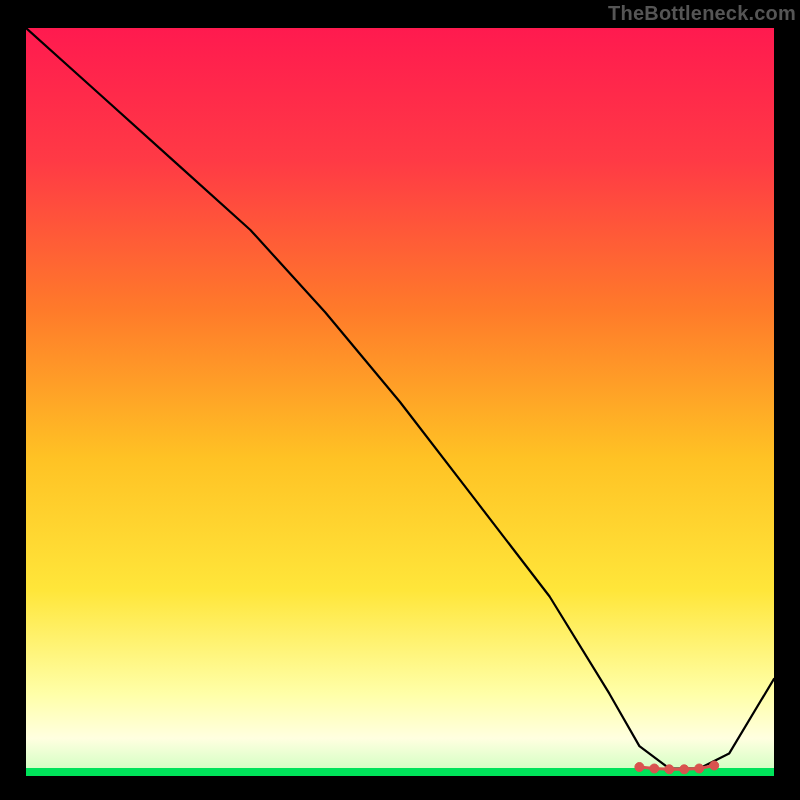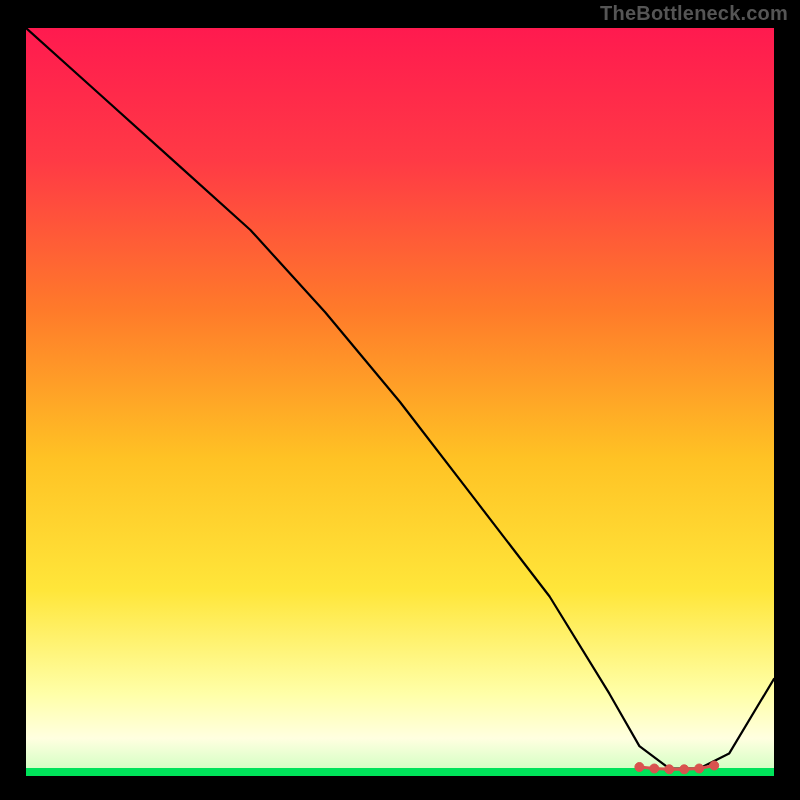--- a/index.html
+++ b/index.html
@@ -13,21 +13,21 @@
   }
   .frame {
     position: relative;
     width: 800px;
     height: 800px;
     background: #000;
   }
   .attribution {
     position: absolute;
     top: 2px;
-    right: 12px;
+    right: 4px;
     color: #555;
     font-size: 20px;
     font-weight: 600;
     letter-spacing: 0.2px;
     user-select: none;
   }
   .plot-wrap {
     position: absolute;
     left: 26px;
     top: 28px;

